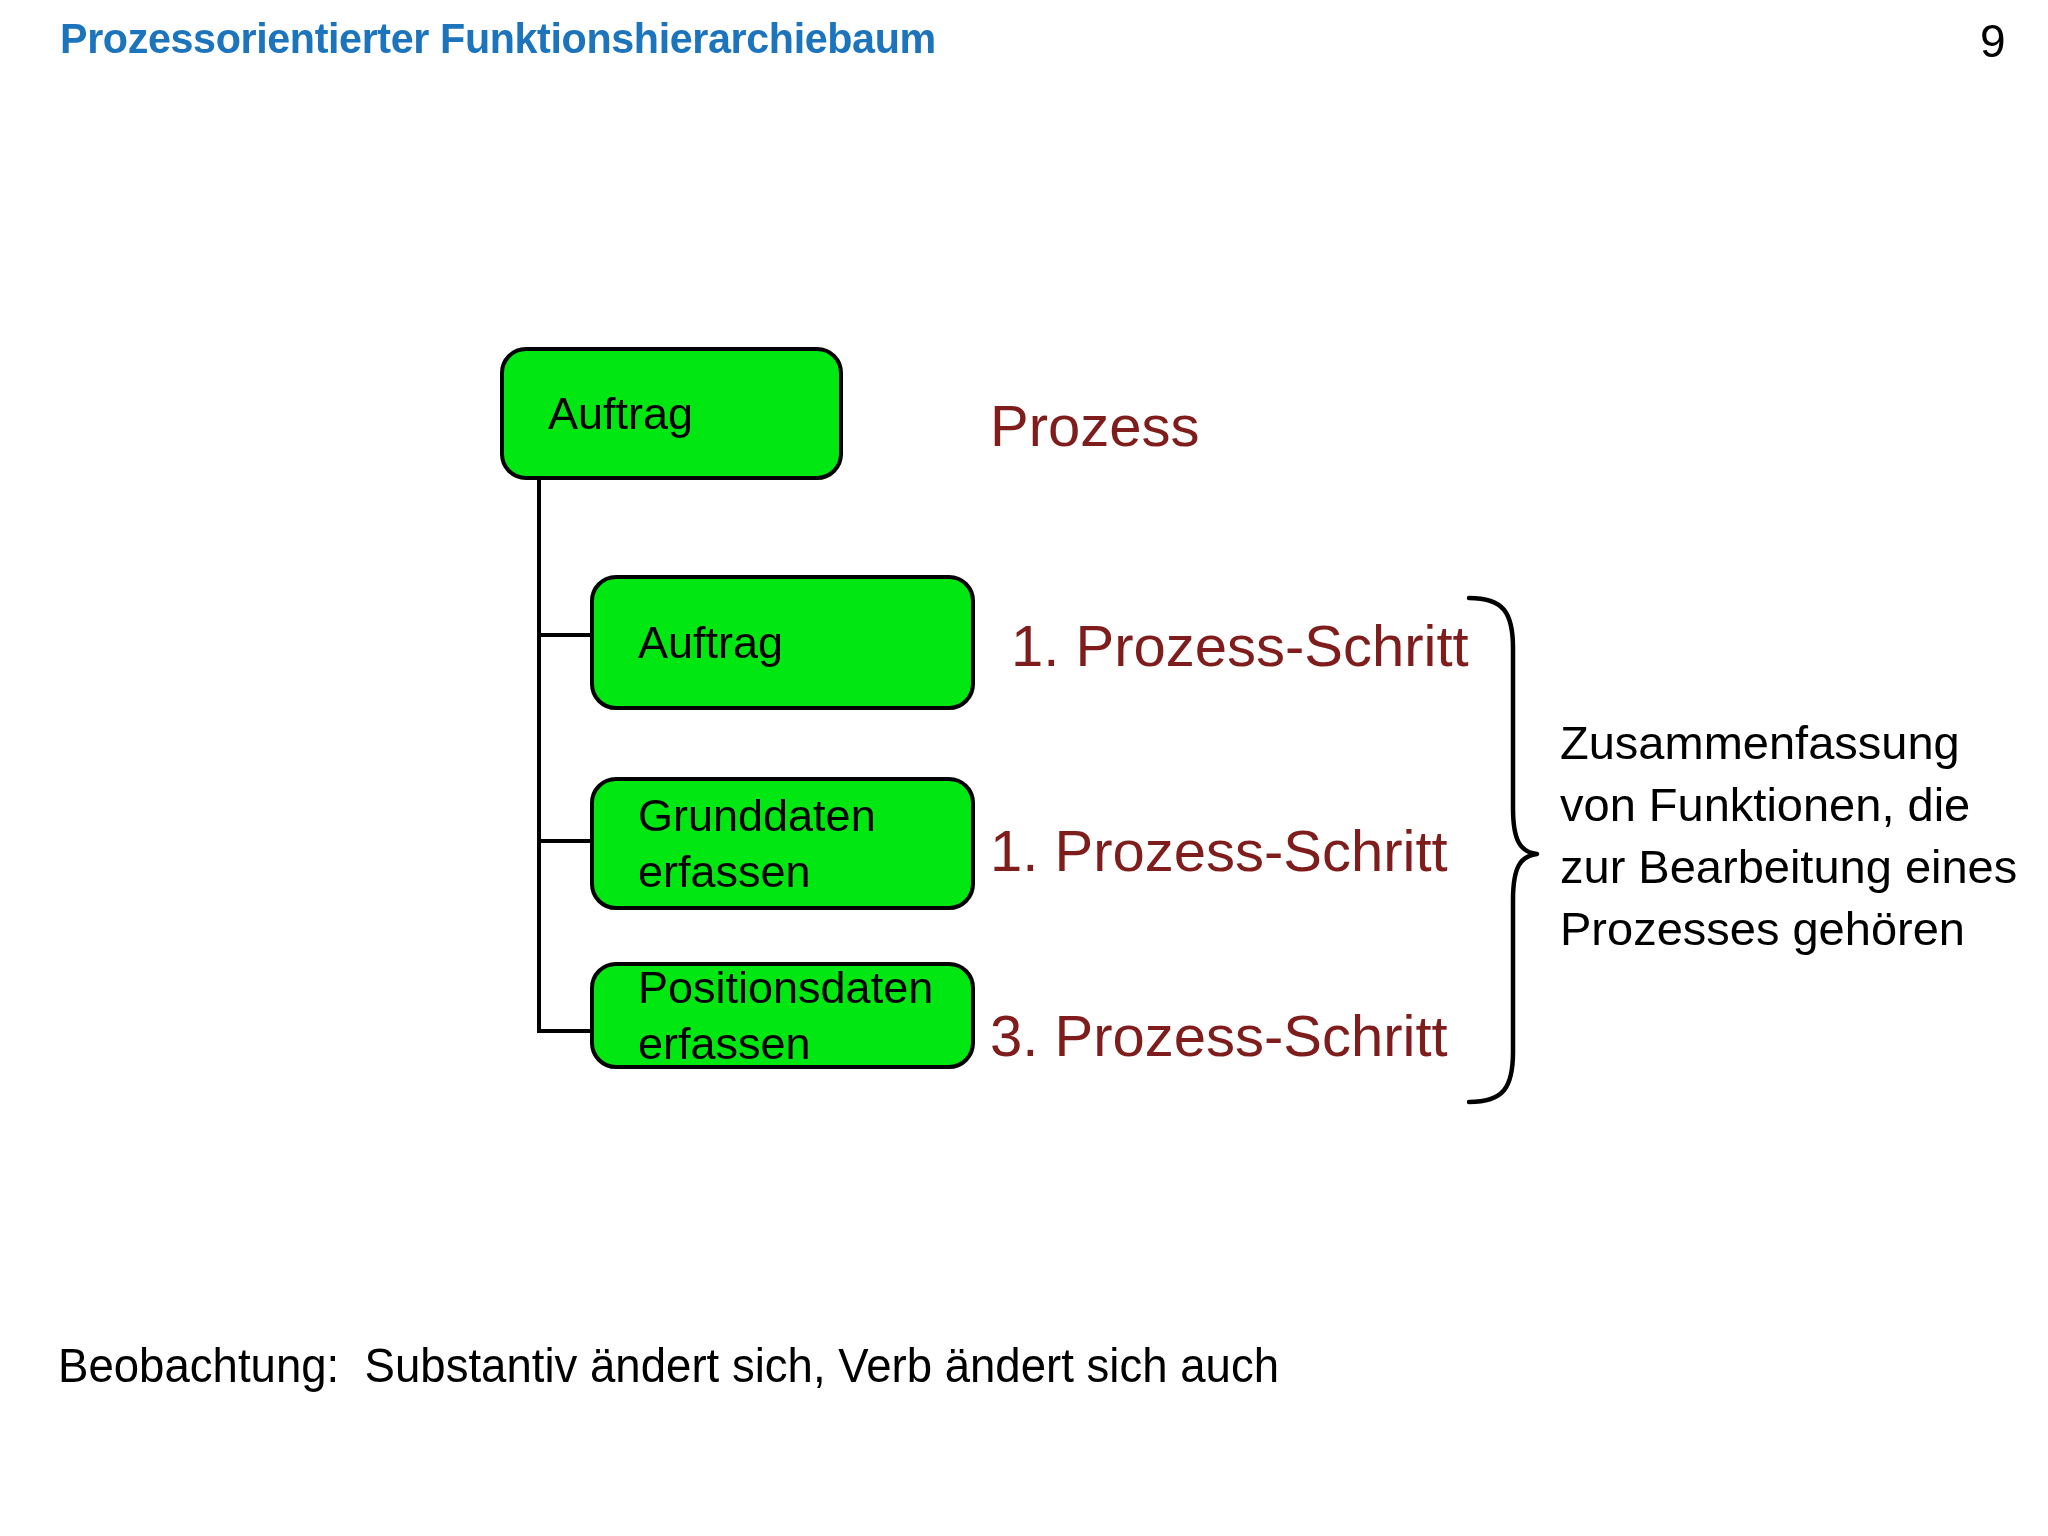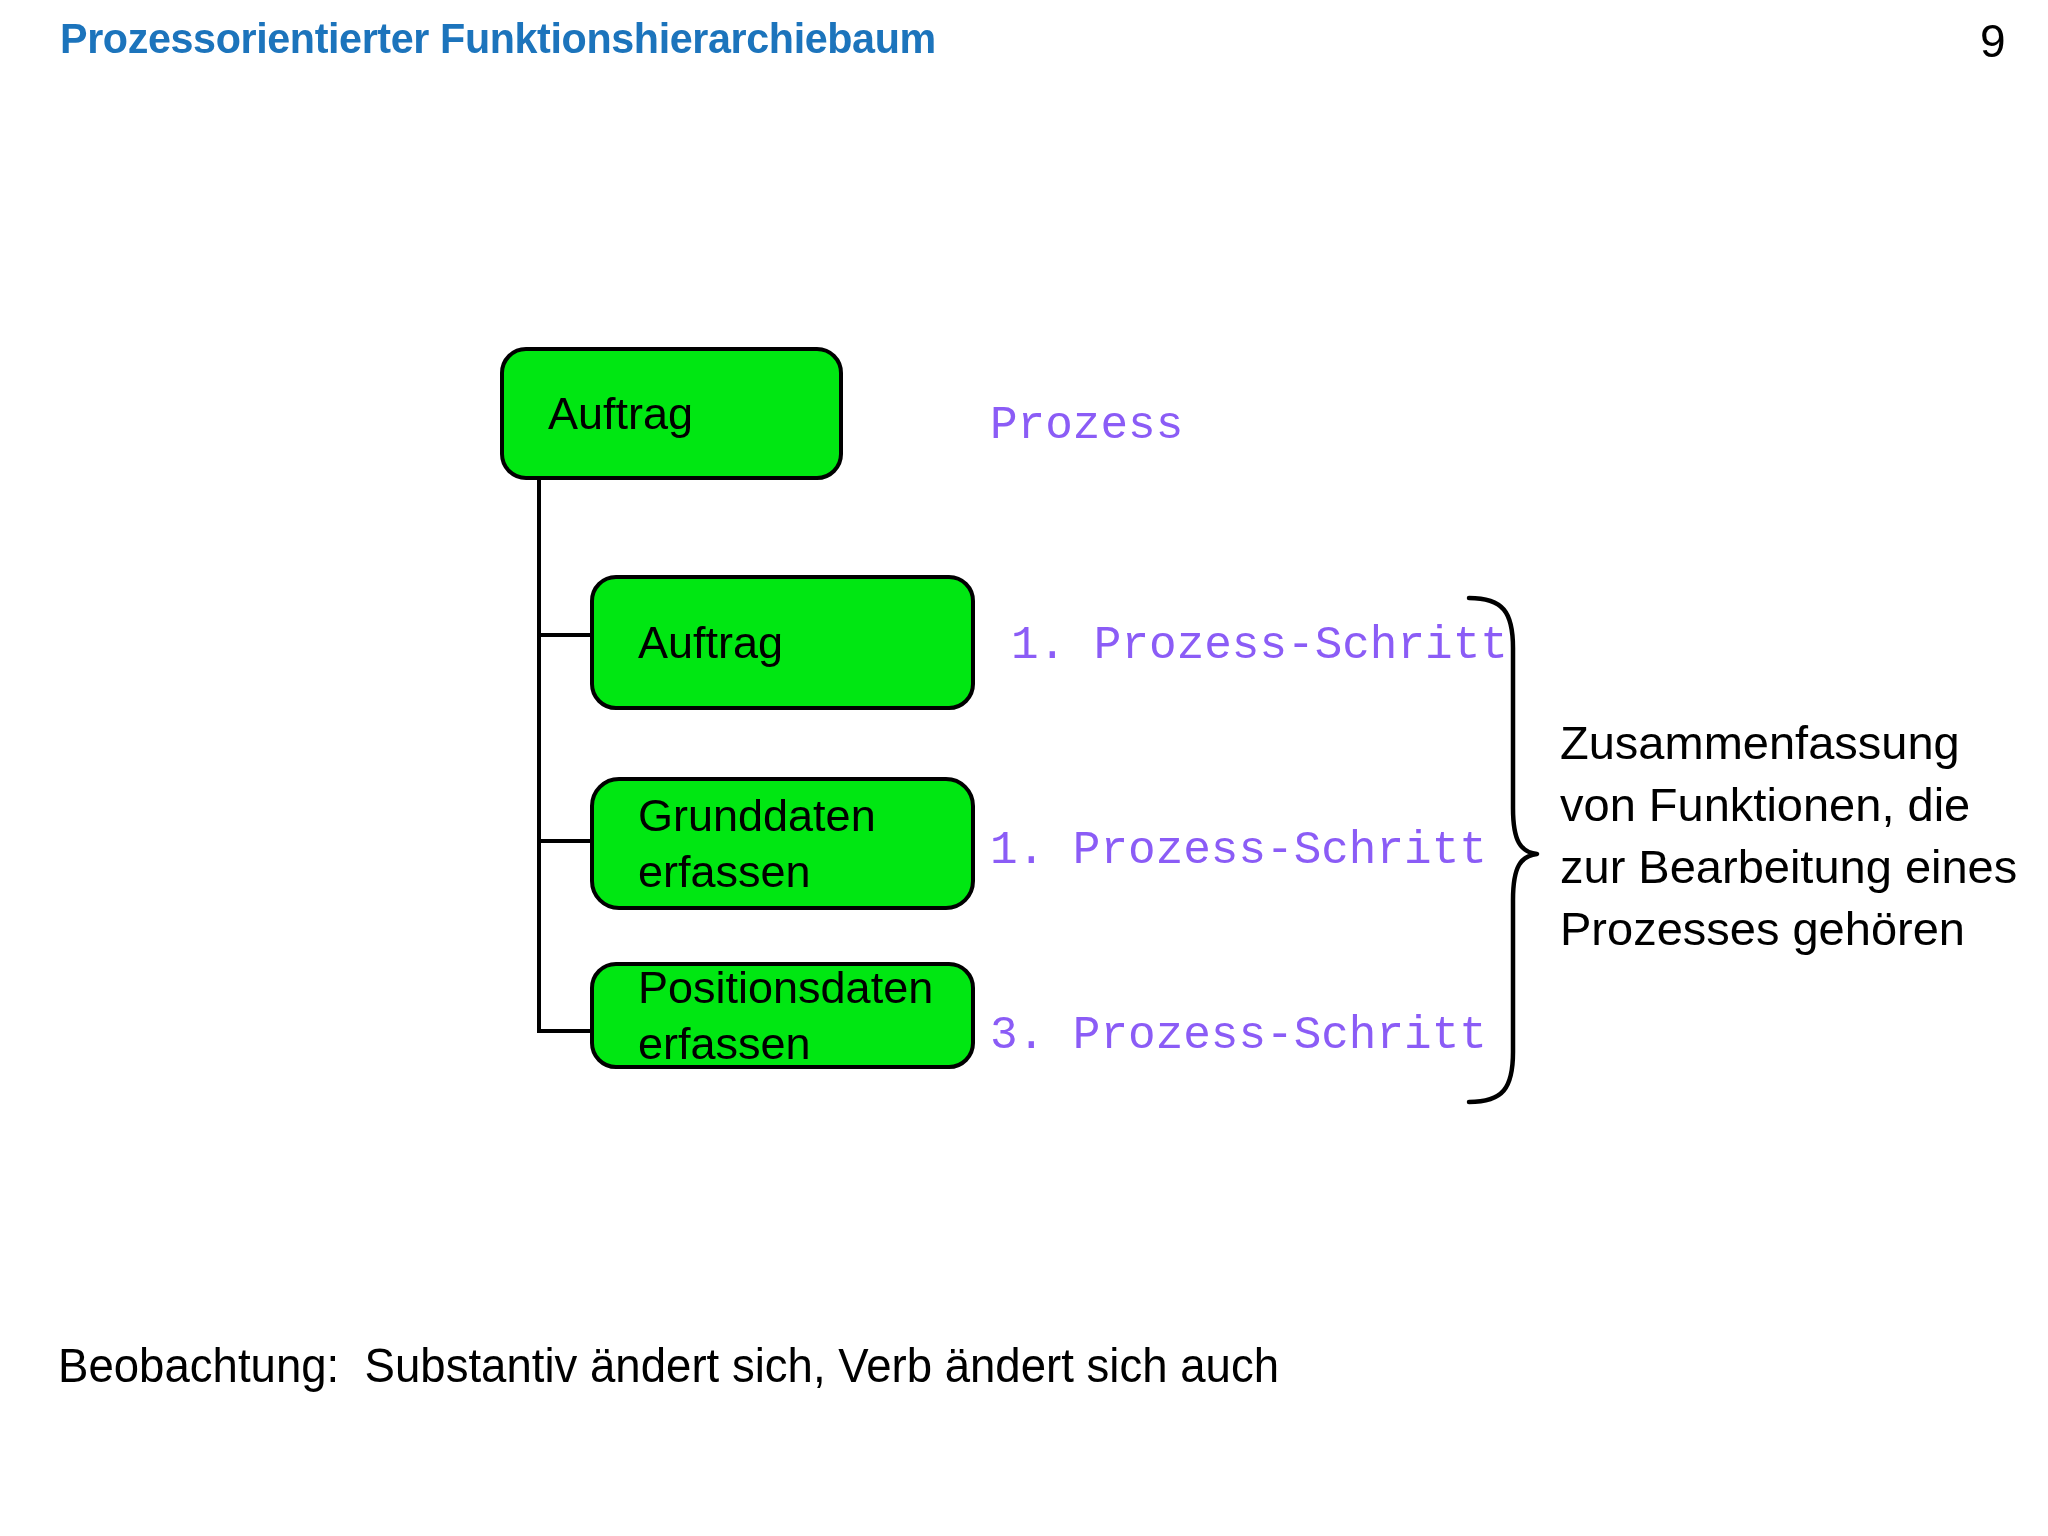--- a/index.html
+++ b/index.html
@@ -75,31 +75,30 @@
   }
   .node .node-line {
     font-size: 45px;
     line-height: 56px;
     color: #000000;
     white-space: nowrap;
   }
 
   #node-root      { left: 500px;  top: 347px;  width: 343px; height: 133px; }
   #node-step1     { left: 590px;  top: 575px;  width: 385px; height: 135px; }
-  #node-step2     { left: 590px;  top: 777px;  width: 385px; height: 133px; border-radius: 29px; }
+  #node-step2     { left: 590px;  top: 777px;  width: 385px; height: 133px; }
   #node-step3     { left: 590px;  top: 962px;  width: 385px; height: 107px; }
 
   
   .side-label {
     position: absolute;
-    font-size: 46px;
+    font-size: 58px;
     line-height: 52px;
-    color: #8b5cf6;
+    color: #7f1d1d;
     white-space: nowrap;
-    font-family: Liberation Mono, monospace;
   }
   #label-prozess { left: 990px; top: 400px; }
   #label-step1   { left: 990px; top: 620px; margin-left: 21px; }
   #label-step2   { left: 990px; top: 825px; }
   #label-step3   { left: 990px; top: 1010px; }
 
   
   #brace {
     position: absolute;
     left: 1455px;

